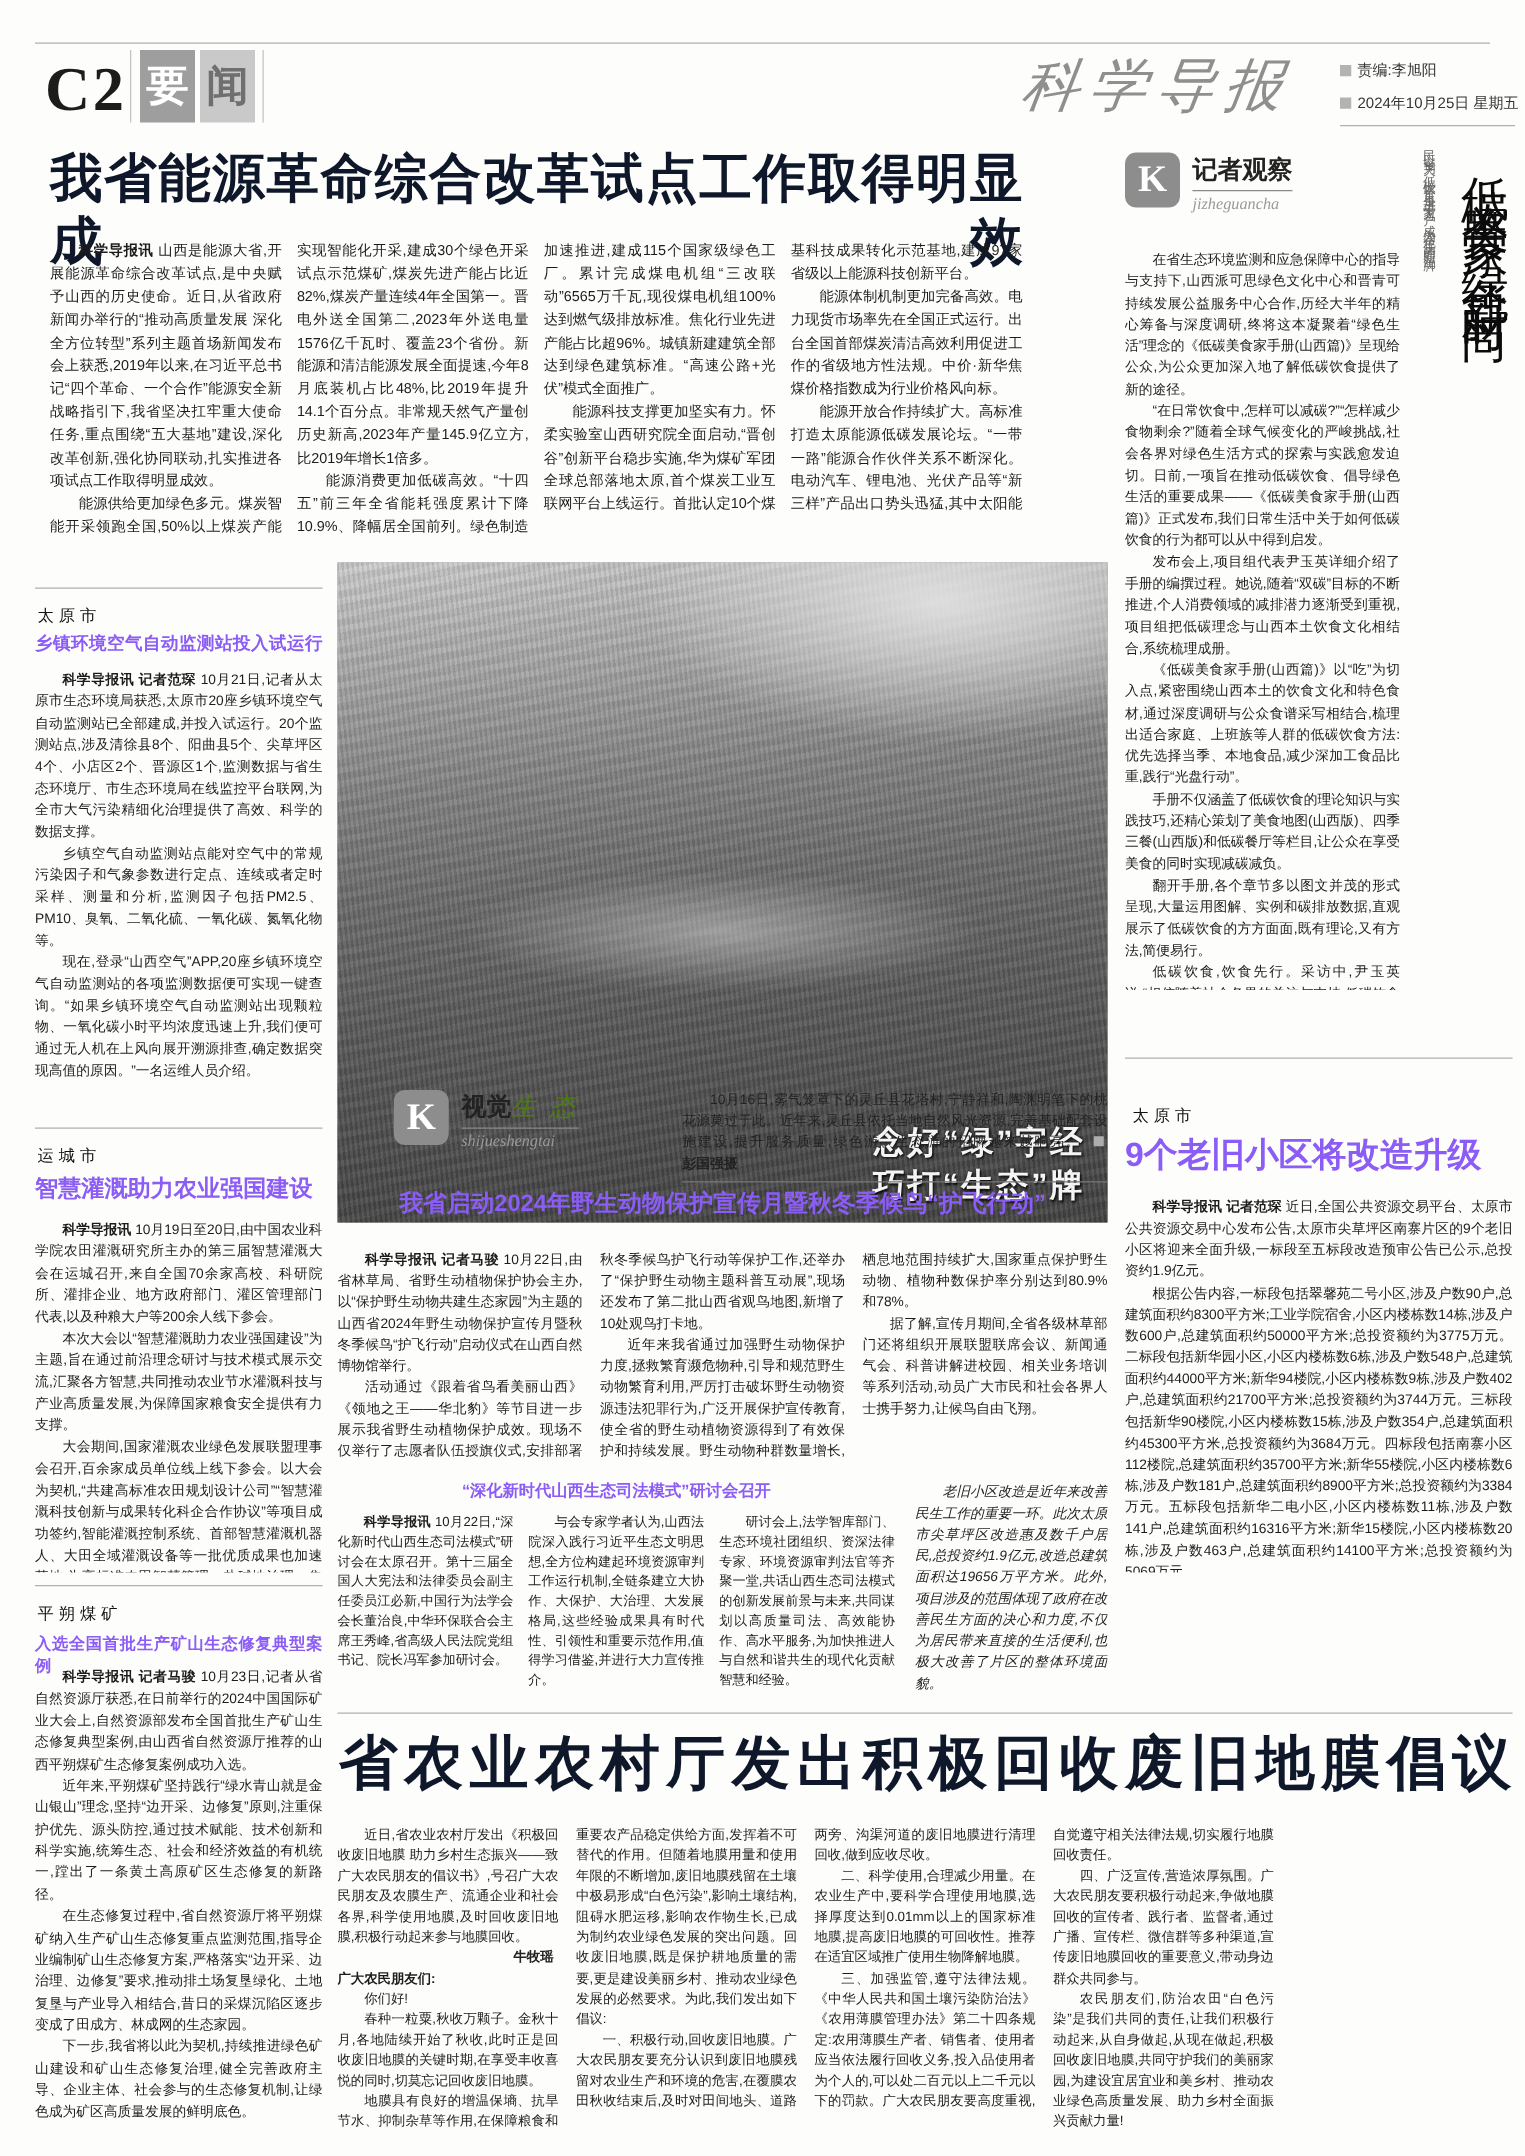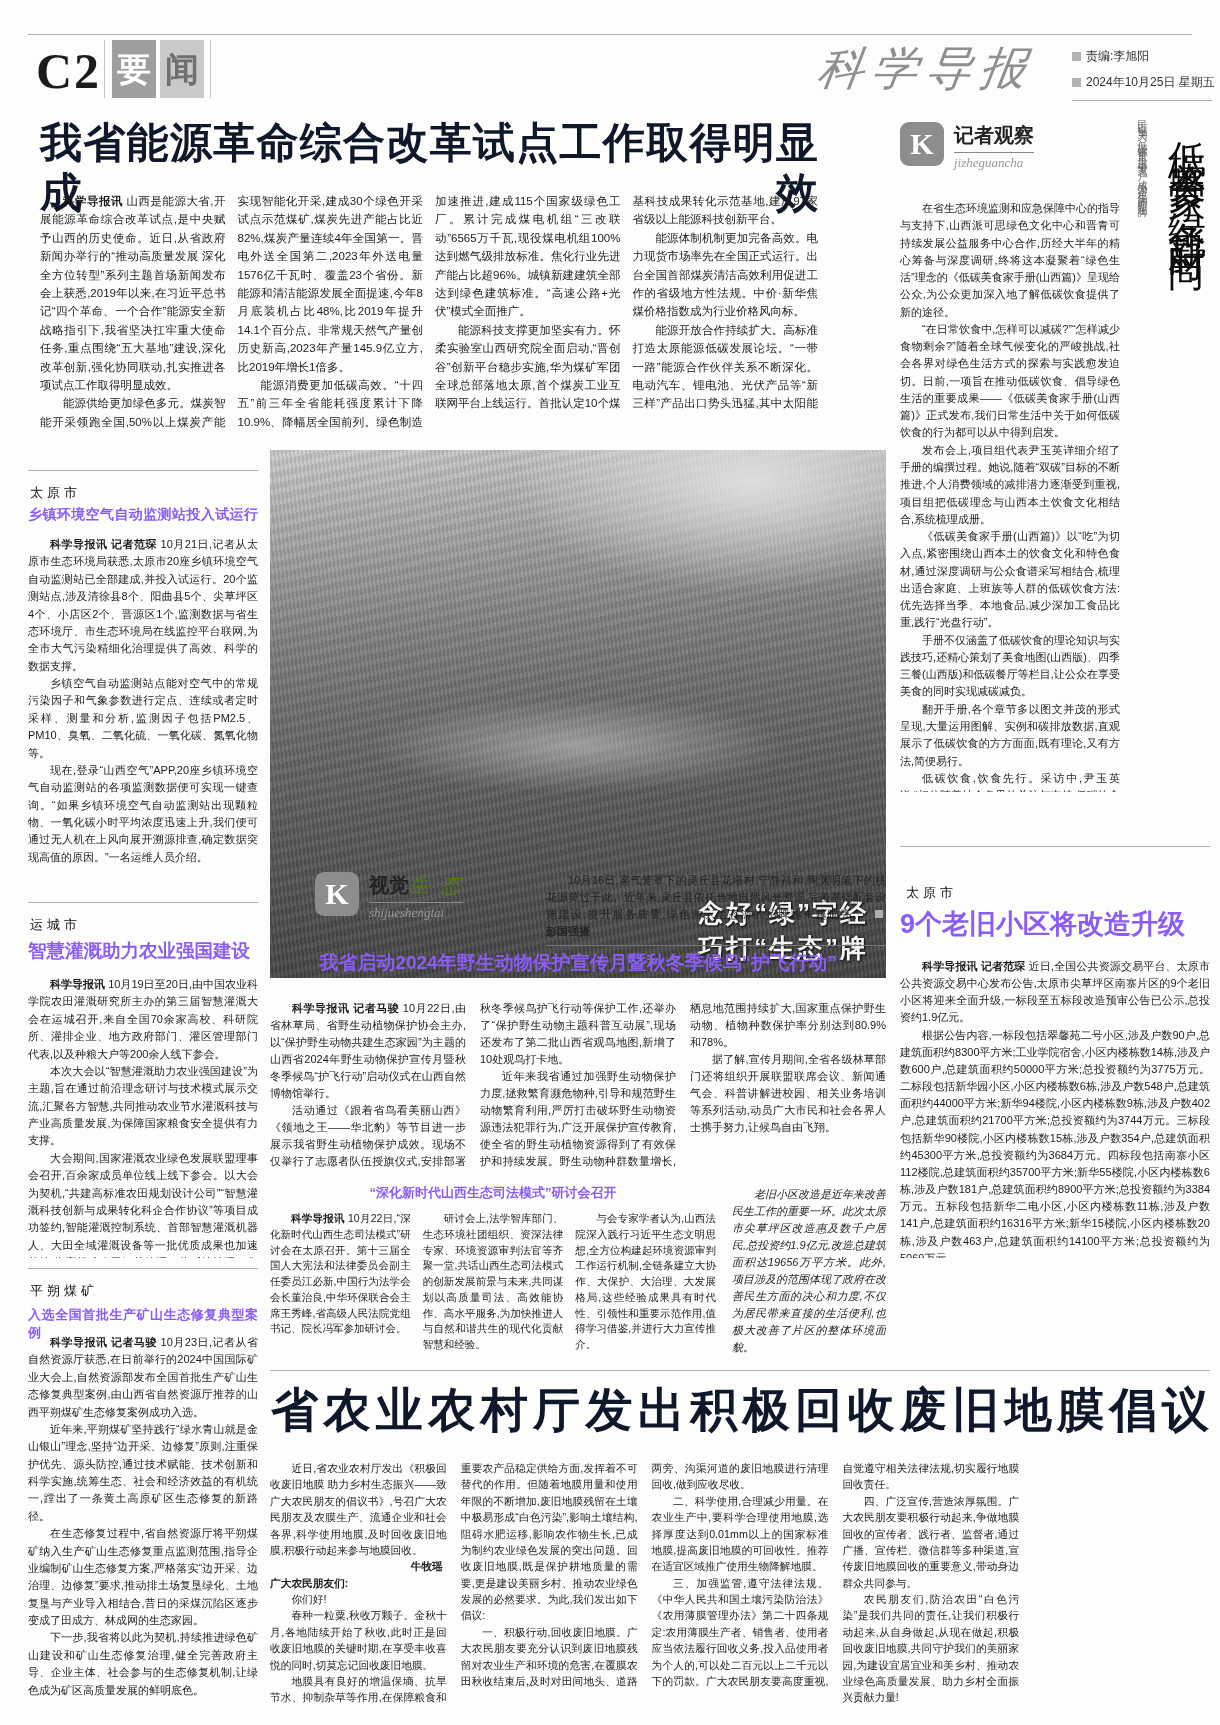--- a/index.html
+++ b/index.html
@@ -177,22 +177,22 @@
     <p>活动通过《跟着省鸟看美丽山西》《领地之王——华北豹》等节目进一步展示我省野生动植物保护成效。现场不仅举行了志愿者队伍授旗仪式,安排部署秋冬季候鸟护飞行动等保护工作,还举办了“保护野生动物主题科普互动展”,现场还发布了第二批山西省观鸟地图,新增了10处观鸟打卡地。</p>
     <p>近年来我省通过加强野生动物保护力度,拯救繁育濒危物种,引导和规范野生动物繁育利用,严厉打击破坏野生动物资源违法犯罪行为,广泛开展保护宣传教育,使全省的野生动植物资源得到了有效保护和持续发展。野生动物种群数量增长,栖息地范围持续扩大,国家重点保护野生动物、植物种数保护率分别达到80.9%和78%。</p>
     <p>据了解,宣传月期间,全省各级林草部门还将组织开展联盟联席会议、新闻通气会、科普讲解进校园、相关业务培训等系列活动,动员广大市民和社会各界人士携手努力,让候鸟自由飞翔。</p>
   </div>
 
   <div class="abs" id="jud-row">
     <div id="jud-left">
       <h2 class="sechead" id="jud-headline">“深化新时代山西生态司法模式”研讨会召开</h2>
       <div class="body" id="jud-body">
         <p><b class="lead">科学导报讯</b> <span>10月22日,“深化新时代山西生态司法模式”研讨会在太原召开。第十三届全国人大宪法和法律委员会副主任委员江必新,中国行为法学会会长董治良,中华环保联合会主席王秀峰,省高级人民法院党组书记、院长冯军参加研讨会。</span></p>
+        <p>与会专家学者认为,山西法院深入践行习近平生态文明思想,全方位构建起环境资源审判工作运行机制,全链条建立大协作、大保护、大治理、大发展格局,这些经验成果具有时代性、引领性和重要示范作用,值得学习借鉴,并进行大力宣传推介。</p>
         <p>研讨会上,法学智库部门、生态环境社团组织、资深法律专家、环境资源审判法官等齐聚一堂,共话山西生态司法模式的创新发展前景与未来,共同谋划以高质量司法、高效能协作、高水平服务,为加快推进人与自然和谐共生的现代化贡献智慧和经验。</p>
-        <p>与会专家学者认为,山西法院深入践行习近平生态文明思想,全方位构建起环境资源审判工作运行机制,全链条建立大协作、大保护、大治理、大发展格局,这些经验成果具有时代性、引领性和重要示范作用,值得学习借鉴,并进行大力宣传推介。</p>
 
       </div>
     </div>
     <div id="cont-block">
       <p>老旧小区改造是近年来改善民生工作的重要一环。此次太原市尖草坪区改造惠及数千户居民,总投资约1.9亿元,改造总建筑面积达19656万平方米。此外,项目涉及的范围体现了政府在改善民生方面的决心和力度,不仅为居民带来直接的生活便利,也极大改善了片区的整体环境面貌。</p>
     </div>
   </div>
 
   <div class="abs" id="obs-header">
     <div class="klogo">K</div>

